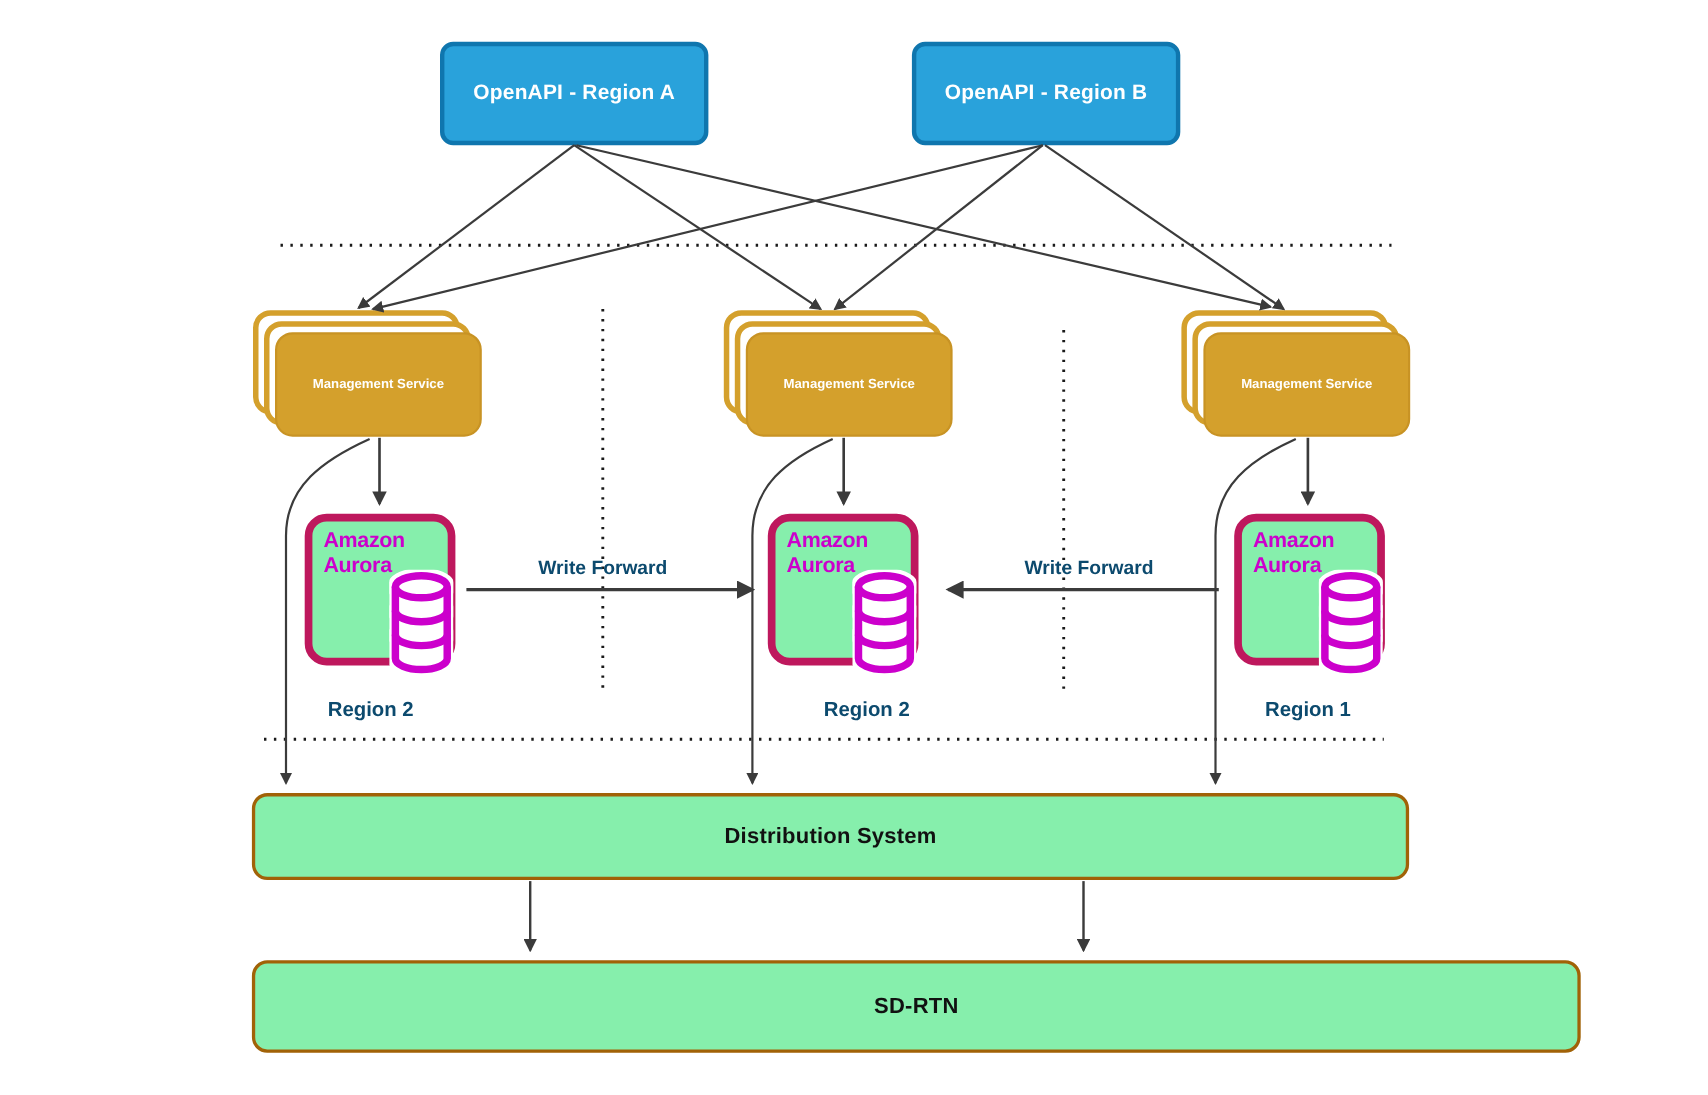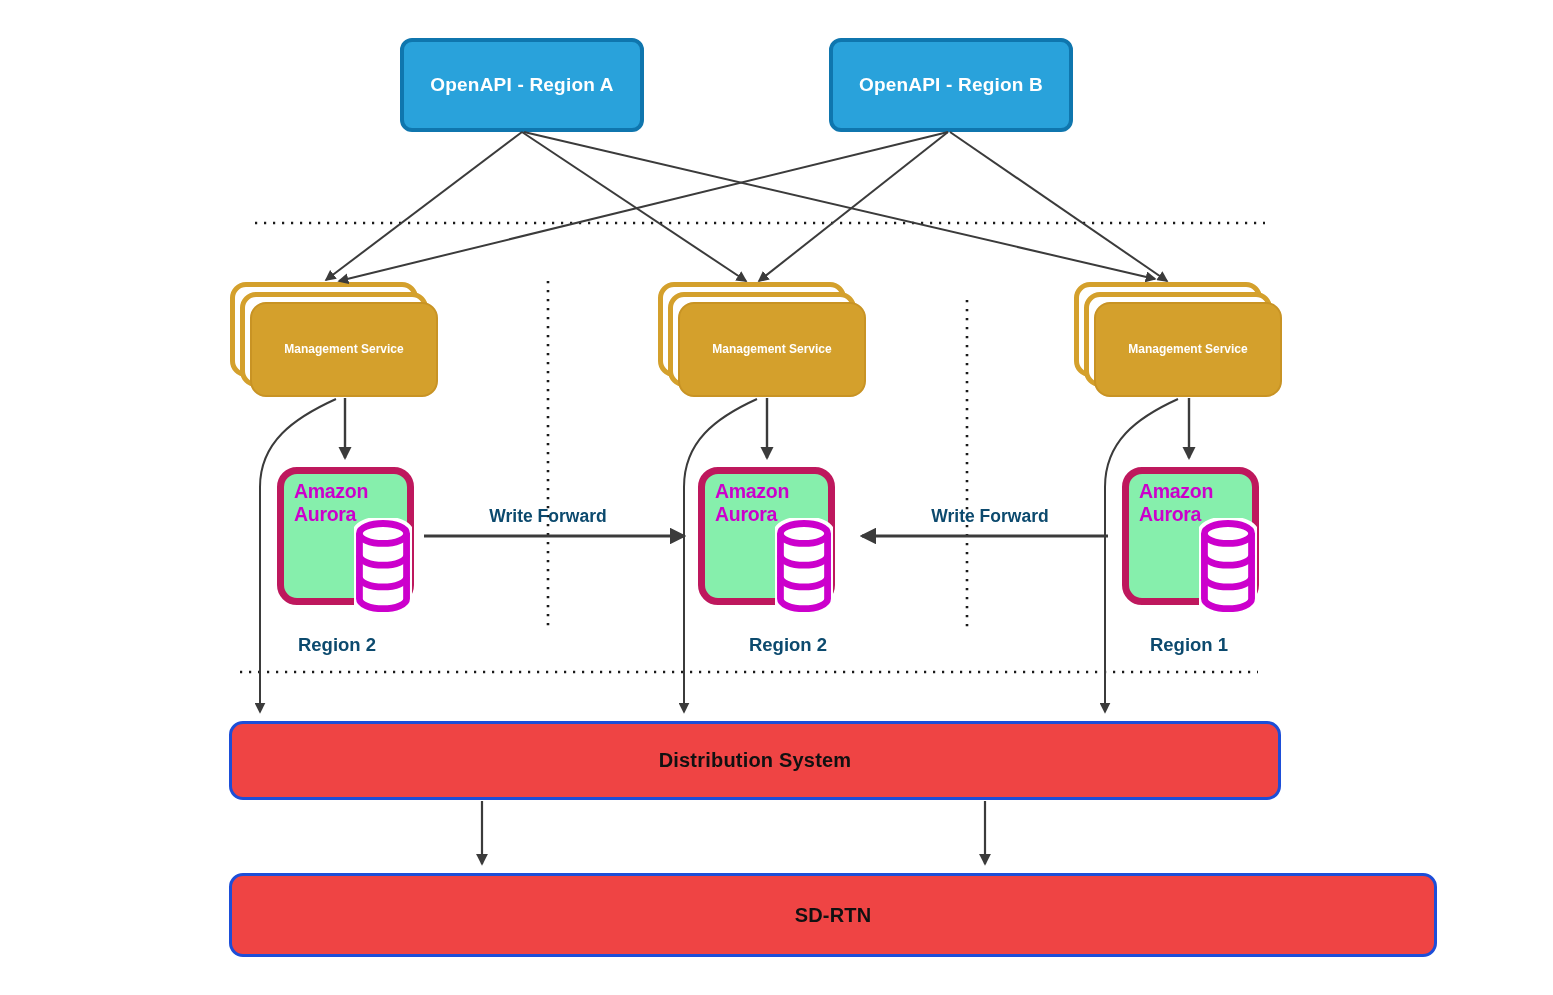--- a/index.html
+++ b/index.html
@@ -41,22 +41,22 @@
   .cyl{position:absolute;left:70px;top:44px;width:58px;height:98px;}
   
   .region-label,.wf-label{
     position:absolute;width:200px;text-align:center;z-index:3;
     color:#0c4a6e;font-weight:bold;
   }
   .region-label{font-size:18.5px;}
   .wf-label{font-size:17.5px;}
   
   .sysbox{
-    position:absolute;box-sizing:border-box;z-index:1;background:#ef4444;
-    border:3px solid #1d4ed8;border-radius:14px;
+    position:absolute;box-sizing:border-box;z-index:1;background:#86efac;
+    border:3px solid #a16207;border-radius:14px;
     display:flex;align-items:center;justify-content:center;
     color:#111111;font-size:20px;font-weight:bold;letter-spacing:.2px;
   }
 </style>
 </head>
 <body>
 
 <div class="canvas">
 
   <svg class="wires" viewBox="0 0 1553 995">

